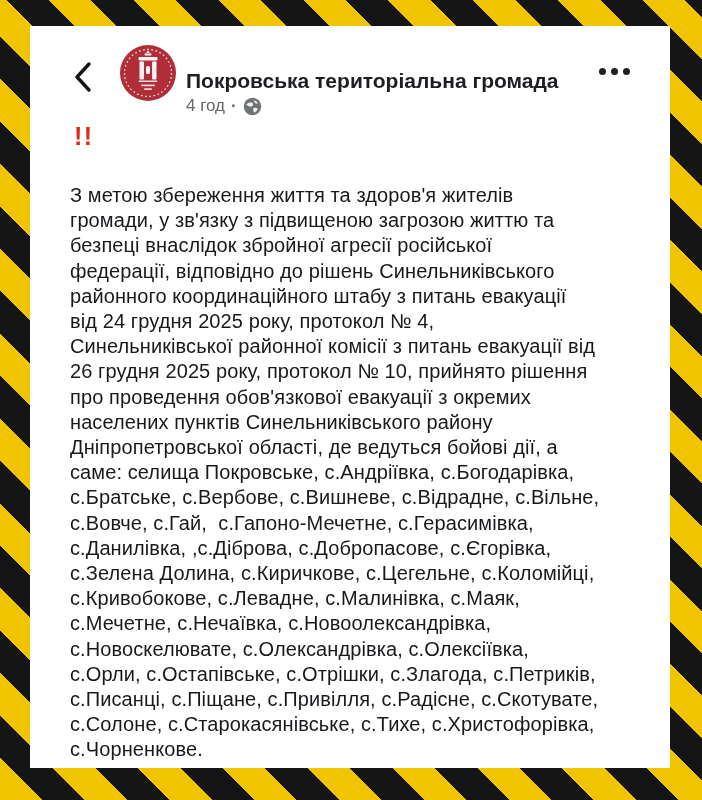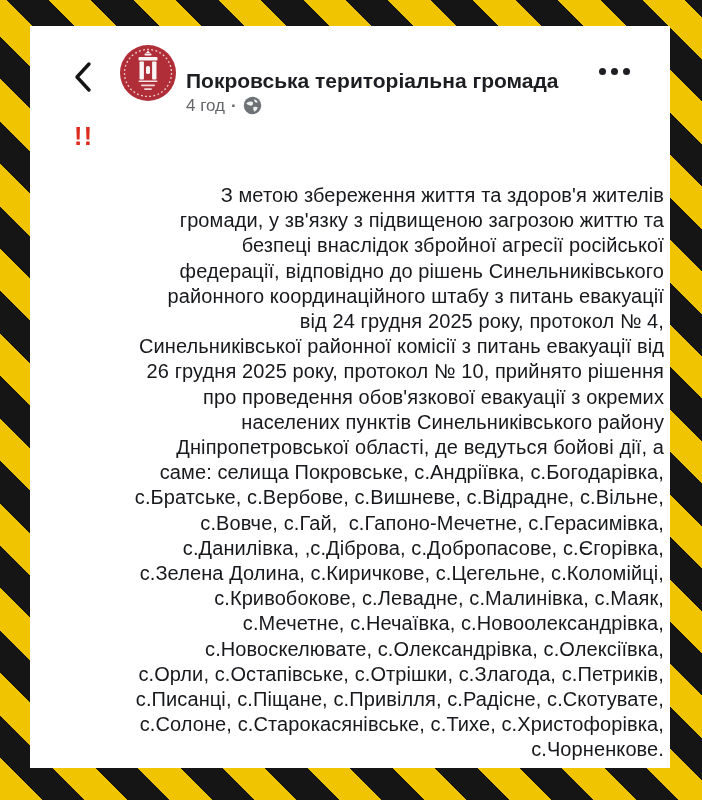--- a/index.html
+++ b/index.html
@@ -24,21 +24,21 @@
     position:absolute;left:89px;top:18px;width:58px;height:58px;
   }
   .name-block{
     position:absolute;left:156px;top:42px;width:380px;
   }
   .page-name{
     font-size:21px;line-height:25px;font-weight:700;color:#1c1e21;
     white-space:nowrap;
   }
   .sub-row{
-    margin-top:3px;display:flex;align-items:flex-start;gap:6px;
+    margin-top:3px;display:flex;align-items:center;gap:6px;
     font-size:17px;color:#65676b;
   }
   .sub-row .sep{font-weight:700;}
   .menu-dots{
     position:absolute;right:40px;top:42px;display:flex;gap:5px;cursor:pointer;
   }
   .menu-dots i{display:block;width:7px;height:7px;border-radius:50%;background:#1d1f23;}
   
   .headline{
     position:absolute;left:44px;top:96px;right:16px;
@@ -47,21 +47,21 @@
   .headline .bang{
     color:#dc2a1c;font-weight:800;font-size:25px;letter-spacing:1.5px;
     margin-right:9px;
   }
   .headline .txt{
     color:#141618;font-size:21.5px;letter-spacing:0.1px;
   }
   .body-text{
     position:absolute;left:40px;top:157px;right:6px;bottom:4px;
     font-size:20px;line-height:25.2px;color:#17191c;
-    white-space:pre;overflow:hidden;letter-spacing:0.1px;text-align:right;
+    white-space:pre;overflow:hidden;letter-spacing:0.1px;
   }
 </style>
 </head>
 <body>
 
 <div class="stage">
   <div class="panel">
 
     <div class="back">
       <svg width="22" height="34" viewBox="0 0 22 34">

